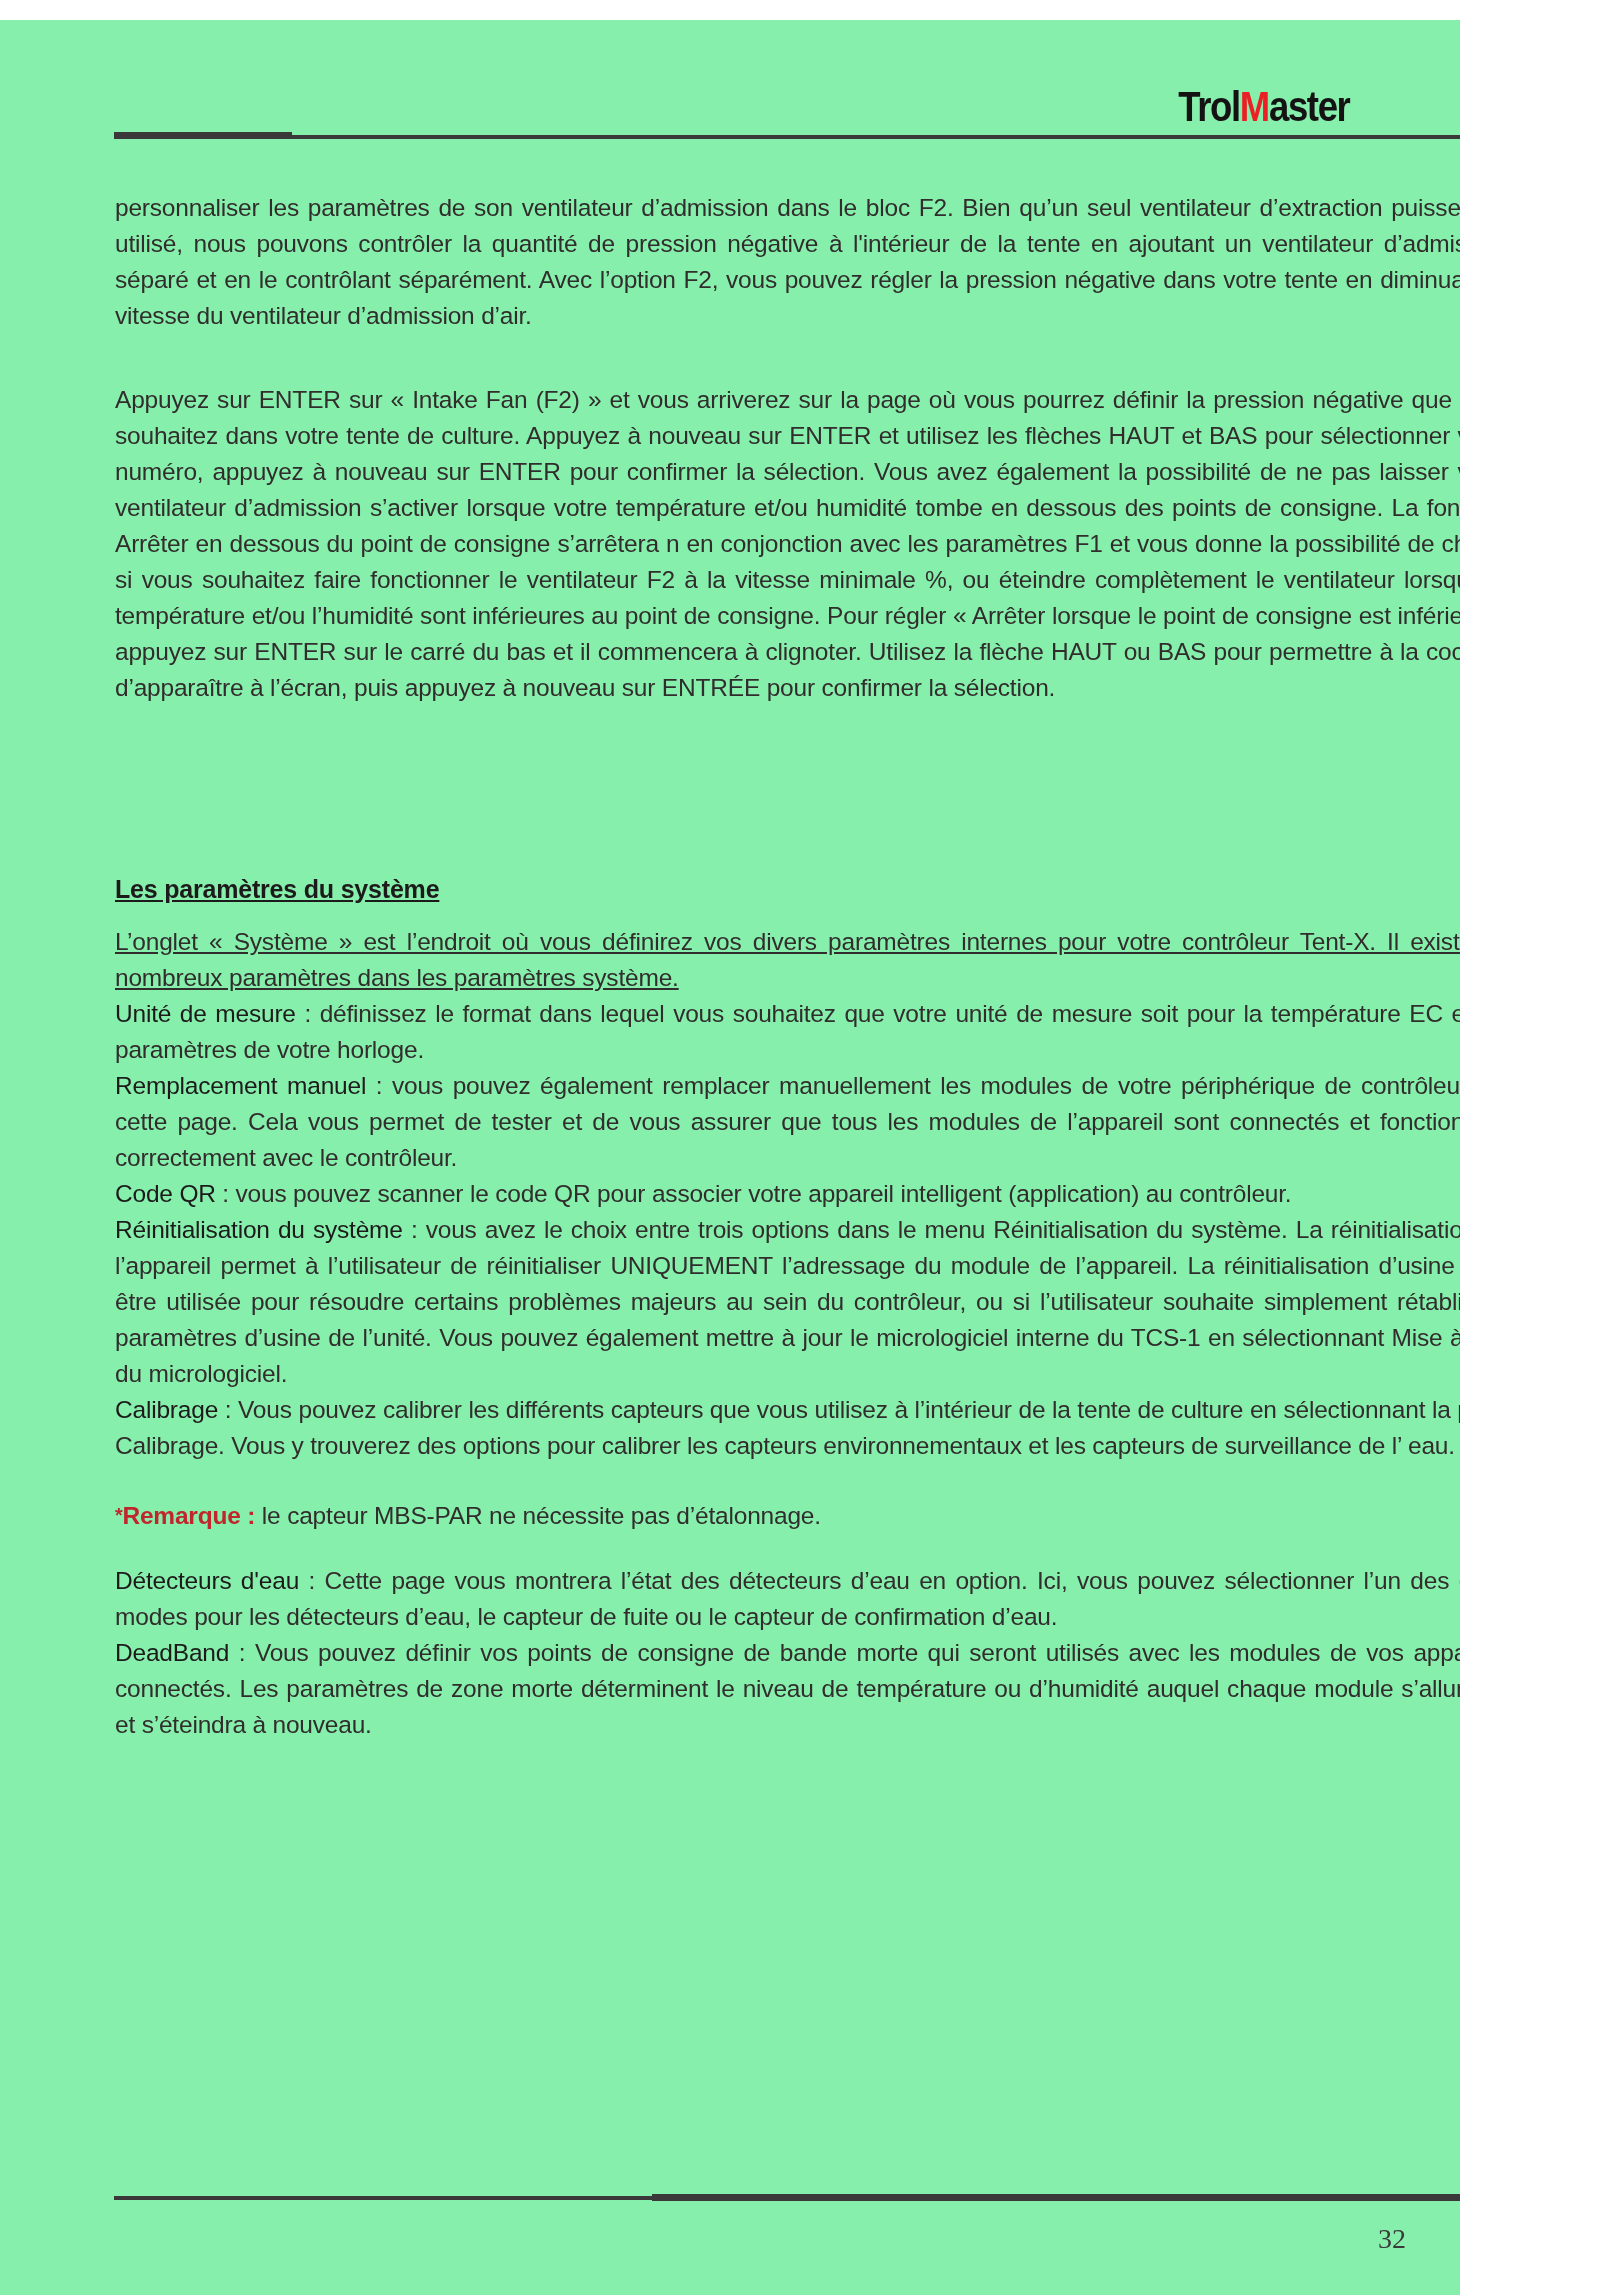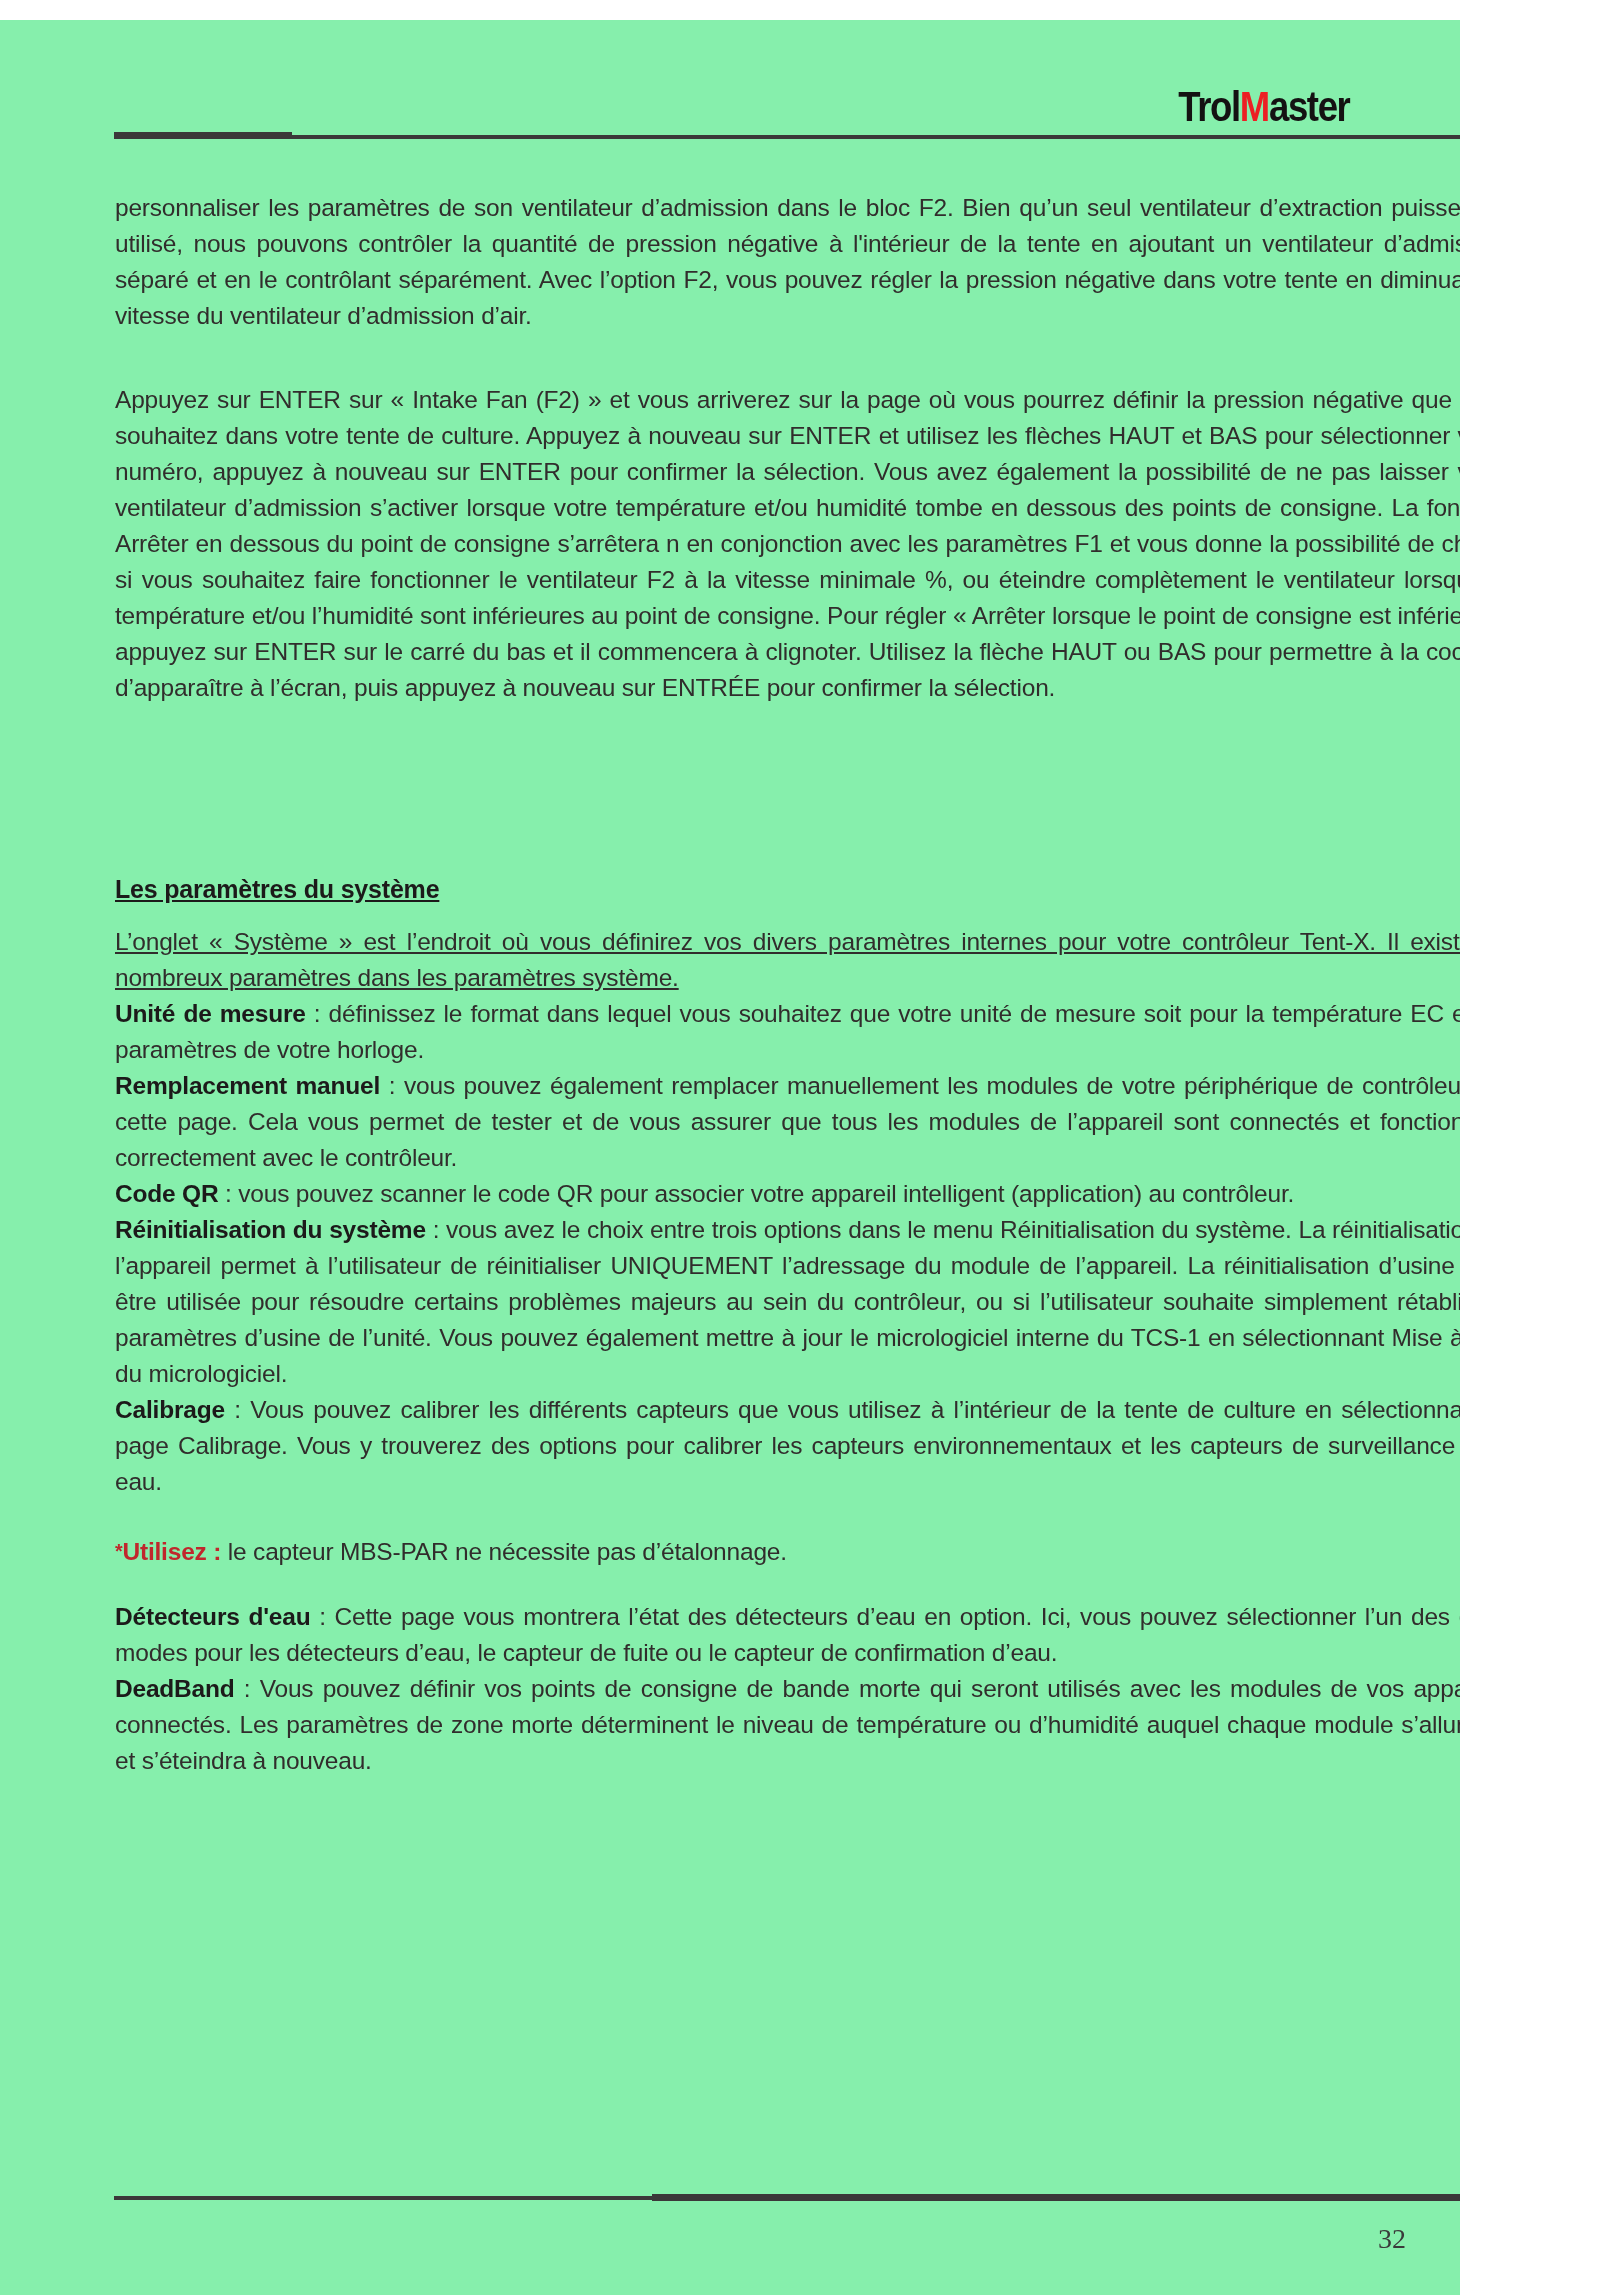--- a/index.html
+++ b/index.html
@@ -65,21 +65,21 @@
     font-size: 25px;
     line-height: 33px;
     font-weight: bold;
     color: #1c1a1a;
     letter-spacing: -0.2px;
     text-decoration: underline;
   }
   .intro { margin-top: 18px; text-decoration: underline; }
 
   .term {
-    font-weight: bold;
+    font-weight: normal;
     color: #1c1a1a;
   }
   .note { margin-top: 33px; margin-bottom: 29.5px; }
   .note-label {
     font-weight: bold;
     color: #c0272c;
   }
   .note-star {
     font-size: 19.6px;
     vertical-align: 1.6px;
@@ -121,21 +121,21 @@
     <p class="body"><span class="term">Unité de mesure</span><span> : </span><span>définissez le format dans lequel vous souhaitez que votre unité de mesure soit pour la température EC et les paramètres de votre horloge.</span></p>
 
     <p class="body"><span class="term">Remplacement manuel</span><span> : </span><span>vous pouvez également remplacer manuellement les modules de votre périphérique de contrôleur sur cette page. Cela vous permet de tester et de vous assurer que tous les modules de l’appareil sont connectés et fonctionnent correctement avec le contrôleur.</span></p>
 
     <p class="body"><span class="term">Code QR</span><span> : </span><span>vous pouvez scanner le code QR pour associer votre appareil intelligent (application) au contrôleur.</span></p>
 
     <p class="body"><span class="term">Réinitialisation du système</span><span> : </span><span>vous avez le choix entre trois options dans le menu Réinitialisation du système. La réinitialisation de l’appareil permet à l’utilisateur de réinitialiser UNIQUEMENT l’adressage du module de l’appareil. La réinitialisation d’usine peut être utilisée pour résoudre certains problèmes majeurs au sein du contrôleur, ou si l’utilisateur souhaite simplement rétablir les paramètres d’usine de l’unité. Vous pouvez également mettre à jour le micrologiciel interne du TCS-1 en sélectionnant Mise à jour du micrologiciel.</span></p>
 
     <p class="body"><span class="term">Calibrage</span><span> : </span><span>Vous pouvez calibrer les différents capteurs que vous utilisez à l’intérieur de la tente de culture en sélectionnant la page Calibrage. Vous y trouverez des options pour calibrer les capteurs environnementaux et les capteurs de surveillance de l’ eau.</span></p>
 
-    <p class="body note"><span class="note-label"><span class="note-star">*</span><span>Utilisez</span><span> : </span></span><span>le capteur MBS-PAR ne nécessite pas d’étalonnage.</span></p>
+    <p class="body note"><span class="note-label"><span class="note-star">*</span><span>Remarque</span><span> : </span></span><span>le capteur MBS-PAR ne nécessite pas d’étalonnage.</span></p>
 
     <p class="body"><span class="term">Détecteurs d'eau</span><span> : </span><span>Cette page vous montrera l’état des détecteurs d’eau en option. Ici, vous pouvez sélectionner l’un des deux modes pour les détecteurs d’eau, le capteur de fuite ou le capteur de confirmation d’eau.</span></p>
 
     <p class="body"><span class="term">DeadBand</span><span> : </span><span>Vous pouvez définir vos points de consigne de bande morte qui seront utilisés avec les modules de vos appareils connectés. Les paramètres de zone morte déterminent le niveau de température ou d’humidité auquel chaque module s’allumera et s’éteindra à nouveau.</span></p>
 
 
   </div>
 
   <div class="rule footer-rule">
     <div class="seg seg-a"></div>

